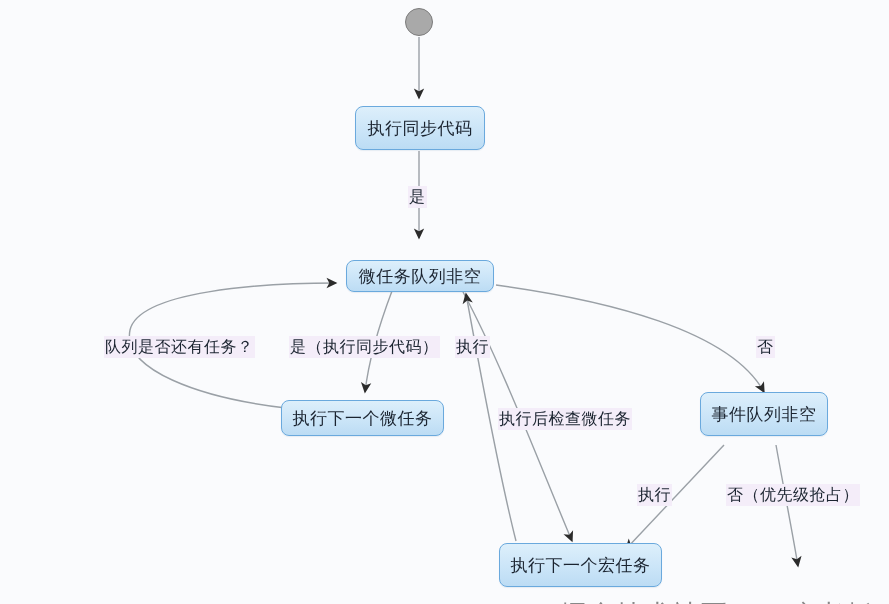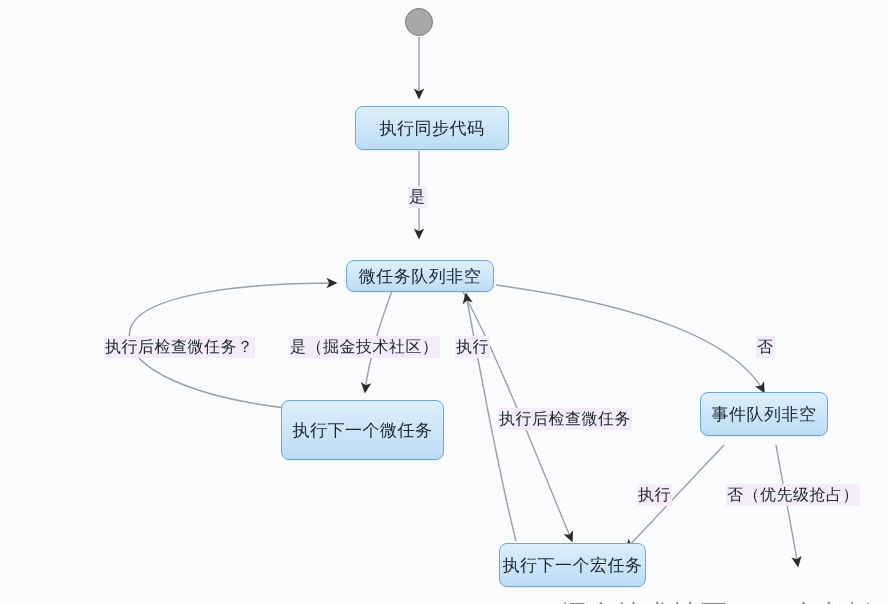--- a/index.html
+++ b/index.html
@@ -111,45 +111,45 @@
       <path d="M724,445 L626,549" fill="none" stroke="#9aa0a6" stroke-width="1.4" marker-end="url(#arrowhead)"></path>
     </g>
 
     <g>
       <path d="M776,445 C784,490 792,530 798,566" fill="none" stroke="#9aa0a6" stroke-width="1.4" marker-end="url(#arrowhead)"></path>
     </g>
   </svg>
 
   <div class="start-dot" style="left:405px; top:8px;"></div>
 
-  <div class="node" style="left:355px; top:106px; width:154px; height:44px;">
+  <div class="node" style="left:355px; top:106px; width:130px; height:44px;">
     <span>执行同步代码</span>
   </div>
 
   <div class="node" style="left:346px; top:260px; width:148px; height:32px;">
     <span>微任务队列非空</span>
   </div>
 
-  <div class="node" style="left:281px; top:400px; width:163px; height:60px;">
+  <div class="node" style="left:281px; top:400px; width:163px; height:36px;">
     <span>执行下一个微任务</span>
   </div>
 
   <div class="node" style="left:700px; top:392px; width:128px; height:44px;">
     <span>事件队列非空</span>
   </div>
 
-  <div class="node" style="left:499px; top:543px; width:147px; height:44px;">
+  <div class="node" style="left:499px; top:543px; width:163px; height:44px;">
     <span>执行下一个宏任务</span>
   </div>
 
   <div class="edge-label" style="left:408px; top:186px;">是</div>
 
-  <div class="edge-label" style="left:104px; top:336px;">执行后检查微任务？</div>
+  <div class="edge-label" style="left:104px; top:336px;">队列是否还有任务？</div>
 
-  <div class="edge-label" style="left:289px; top:336px;">是（掘金技术社区）</div>
+  <div class="edge-label" style="left:289px; top:336px;">是（执行同步代码）</div>
 
   <div class="edge-label" style="left:455px; top:336px;">执行</div>
 
   <div class="edge-label" style="left:756px; top:336px;">否</div>
 
   <div class="edge-label" style="left:498px; top:408px;text-align:center;">执行后检查微任务</div>
 
   <div class="edge-label" style="left:637px; top:484px;">执行</div>
 
   <div class="edge-label" style="left:726px; top:484px;">否（优先级抢占）</div>

